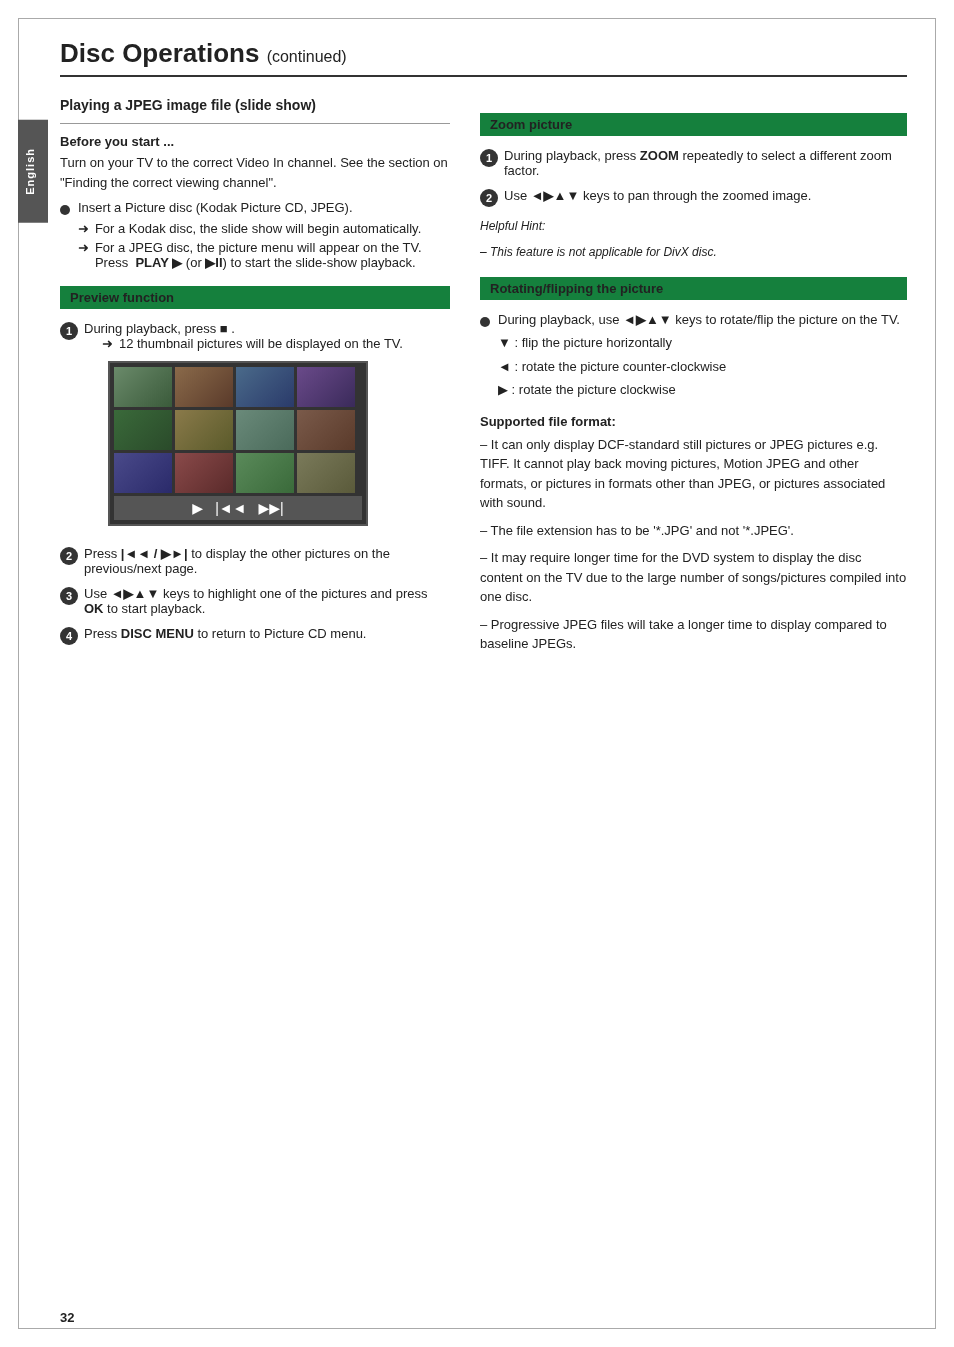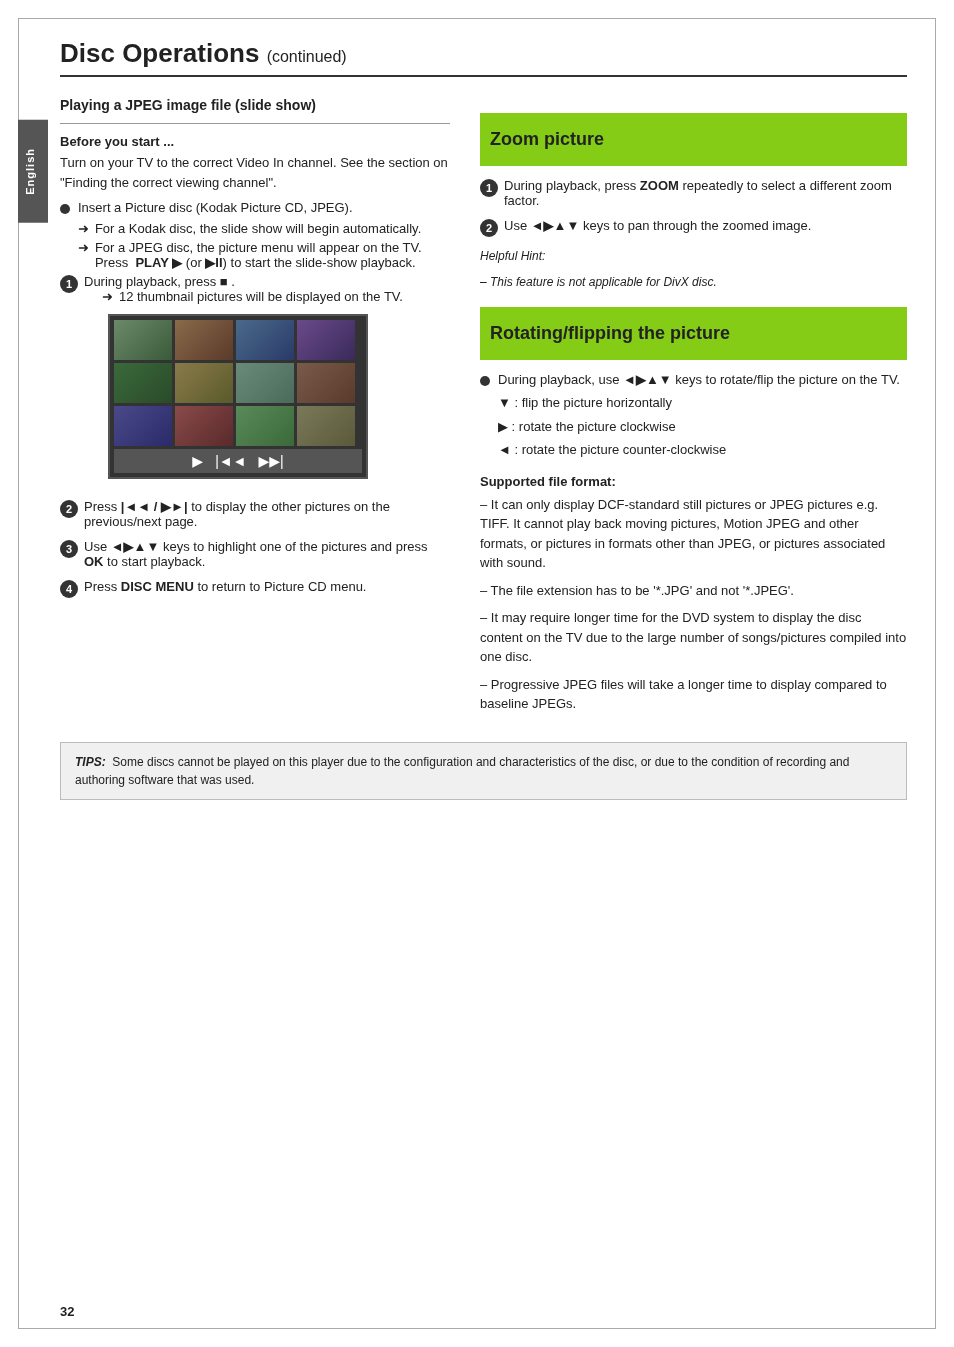--- a/index.html
+++ b/index.html
@@ -81,21 +81,21 @@
     .section-subtitle {
       font-weight: bold;
       font-size: 13px;
       margin-bottom: 4px;
     }
 
     p { margin-bottom: 8px; line-height: 1.5; }
 
     .bullet-item {
       display: flex;
-      align-items: center;
+      align-items: flex-end;
       gap: 8px;
       margin-bottom: 6px;
     }
 
     .bullet-dot {
       width: 10px;
       height: 10px;
       background: #333;
       border-radius: 50%;
       margin-top: 3px;
@@ -109,24 +109,24 @@
       margin-bottom: 4px;
       margin-left: 18px;
     }
 
     .arrow-sym {
       flex-shrink: 0;
       font-size: 13px;
     }
 
     .section-box {
-      background: #84cc16;
-      padding: 16px 10px;
-      font-weight: bold;
-      font-size: 18px;
+      background: #15803d;
+      padding: 4px 10px;
+      font-weight: bold;
+      font-size: 13px;
       margin-bottom: 12px;
       margin-top: 16px;
     }
 
     .numbered-item {
       display: flex;
       align-items: flex-start;
       gap: 6px;
       margin-bottom: 10px;
     }
@@ -223,21 +223,21 @@
       line-height: 1.5;
     }
 
     .tips-label {
       font-weight: bold;
       font-style: italic;
     }
 
     .page-num {
       position: absolute;
-      bottom: 28px;
+      bottom: 22px;
       left: 60px;
       font-size: 13px;
       font-weight: bold;
     }
 
     .divider-h {
       border: none;
       border-top: 1px solid #999;
       margin: 10px 0;
     }
@@ -271,20 +271,21 @@
       </div>
       <div class="arrow-item">
         <span class="arrow-sym">➜</span>
         <span>For a Kodak disc, the slide show will begin automatically.</span>
       </div>
       <div class="arrow-item">
         <span class="arrow-sym">➜</span>
         <span>For a JPEG disc, the picture menu will appear on the TV.  Press &nbsp;<strong>PLAY ▶</strong> (or <strong>▶II</strong>) to start the slide-show playback.</span>
       </div>
 
+      <div class="section-box">Preview function</div>
 
       <div class="numbered-item">
         <div class="num-circle">1</div>
         <div>
           <div>During playback, press <strong>■</strong> .</div>
           <div class="arrow-item">
             <span class="arrow-sym">➜</span>
             <span>12 thumbnail pictures will be displayed on the TV.</span>
           </div>
 
@@ -352,34 +353,30 @@
 
       <div class="section-box">Rotating/flipping the picture</div>
 
       <div class="bullet-item">
         <div class="bullet-dot"></div>
         <div>During playback, use <strong>◄▶▲▼</strong> keys to rotate/flip the picture on the TV.</div>
       </div>
 
       <div class="rotate-list">
         <div>▼ : flip the picture horizontally</div>
+        <div>◄ : rotate the picture counter-clockwise</div>
         <div>▶ : rotate the picture clockwise</div>
-        <div>◄ : rotate the picture counter-clockwise</div>
       </div>
 
       <div class="supported-title">Supported file format:</div>
       <p>–  It can only display DCF-standard still pictures or JPEG pictures e.g. TIFF.  It cannot play back moving pictures, Motion JPEG and other formats, or pictures in formats other than JPEG, or pictures associated with sound.</p>
       <p>–  The file extension has to be '*.JPG' and not '*.JPEG'.</p>
       <p>–  It may require longer time for the DVD system to display the disc content on the TV due to the large number of songs/pictures compiled into one disc.</p>
       <p>–  Progressive JPEG files will take a longer time to display compared to baseline JPEGs.</p>
 
     </div>
 
   </div>
 
-  <div class="tips-box">
-    <span class="tips-label">TIPS:</span>
-    &nbsp;<span>Some discs cannot be played on this player due to the configuration and characteristics of the disc, or due to the condition of recording and authoring software that was used.</span>
-  </div>
 
 </div>
 
 <div class="page-num">32</div>
 
 </body></html>

